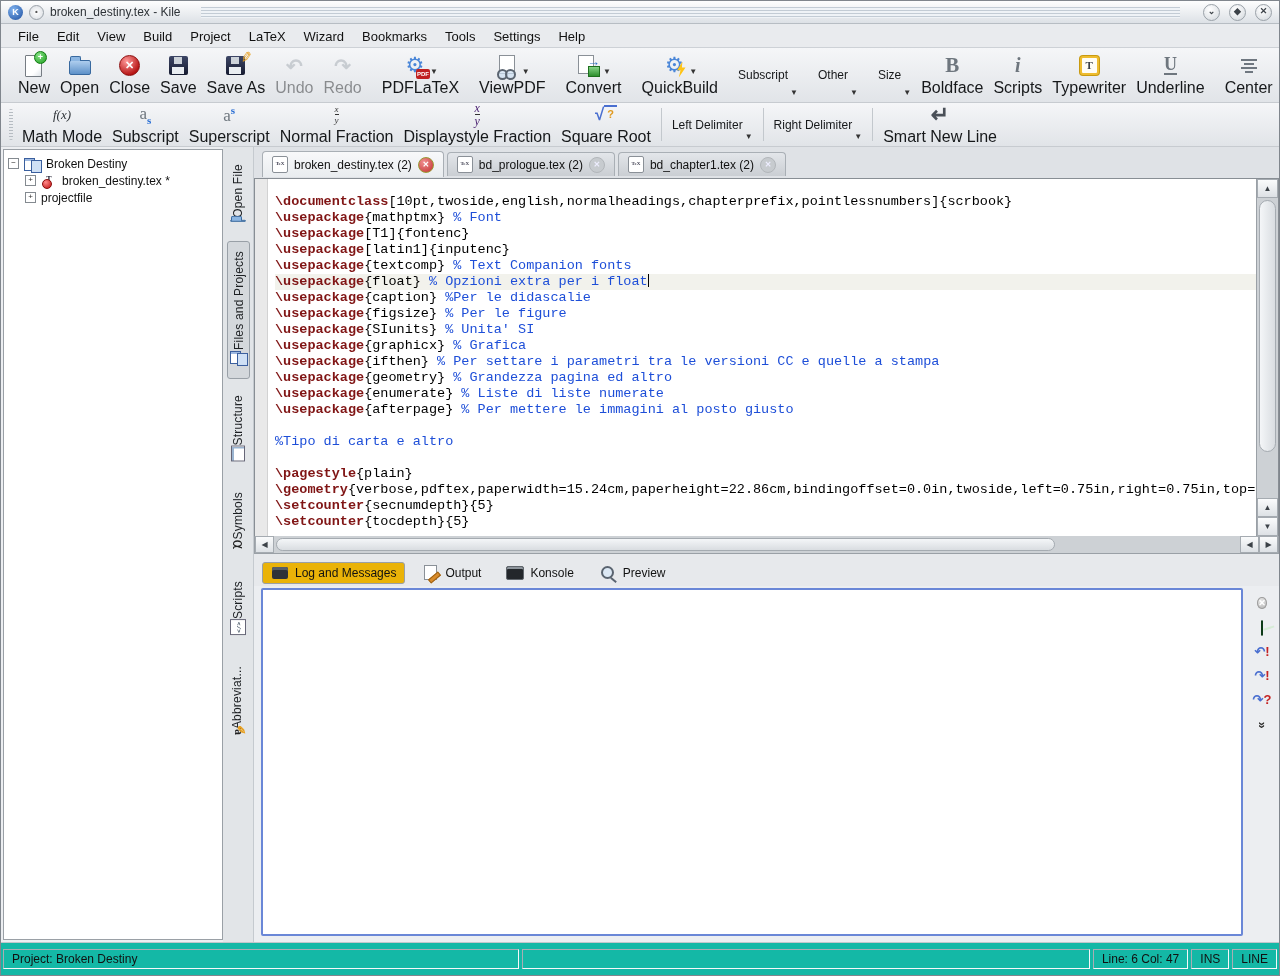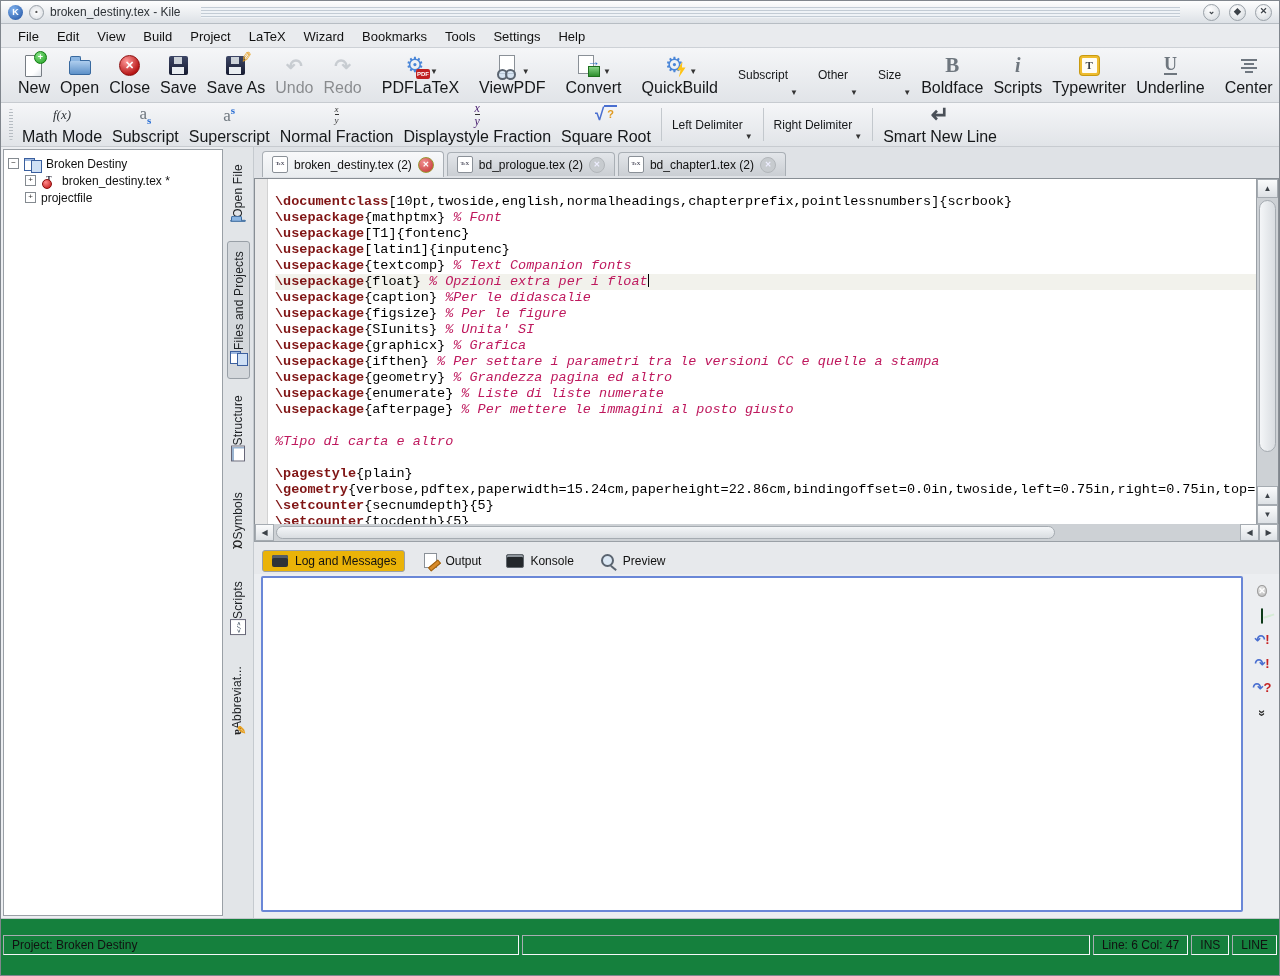--- a/index.html
+++ b/index.html
@@ -109,21 +109,21 @@
   .closec.red{background:radial-gradient(circle at 35% 30%,#f09090,#c23030);border:1px solid #993}
   .closec.gray{background:#c7cbcf;border:1px solid #b2b6ba;color:#eef}
 
   
   .editorframe{flex:1;display:flex;border:1px solid #888e94;border-bottom:none;background:#fff;min-height:0;overflow:hidden}
   .iconborder{width:12px;background:#e9e9e9;border-right:1px solid #d2d2d2;flex:0 0 auto}
   .code{flex:1;padding:15px 0 0 7px;overflow:hidden;font:13.5px/16px "Liberation Mono",monospace;white-space:pre}
   .line{height:16px;white-space:pre}
   .line.current{background:#f2f2ec}
   .cmd{color:#801515;font-weight:bold}
-  .cmt{color:#be185d;font-style:italic}
+  .cmt{color:#1d4ed8;}
   .txt{color:#000}
   .caret{display:inline-block;width:1px;height:13px;background:#000;vertical-align:-2px}
 
   
   .vscroll{width:21px;flex:0 0 auto;background:#cdd1d5;border-left:1px solid #9aa0a6;display:flex;flex-direction:column}
   .sbtn{height:17px;background:linear-gradient(#fafbfc,#dde1e5);border:1px solid #a5abb1;display:flex;align-items:center;justify-content:center;font-size:8px;color:#3c4248;flex:0 0 auto}
   .vthumb{height:250px;margin:2px;background:linear-gradient(90deg,#f4f6f8,#d9dde1);border:1px solid #a5abb1;border-radius:9px;flex:0 0 auto}
   .vtrack{flex:1}
   .hscroll{height:17px;flex:0 0 auto;background:#cdd1d5;border:1px solid #9aa0a6;border-top:none;display:flex;align-items:stretch}
   .hthumb{width:76%;margin:2px;background:linear-gradient(#f4f6f8,#d9dde1);border:1px solid #a5abb1;border-radius:8px}
@@ -148,21 +148,21 @@
   .logbox{flex:1;background:#fff;border:2px solid #6a87d7;border-radius:2px;margin:2px 2px 6px 7px}
   .logicons{width:34px;flex:0 0 auto;display:flex;flex-direction:column;align-items:center;gap:10px;padding-top:9px}
   .lstop{width:16px;height:16px;border-radius:50%;background:radial-gradient(circle at 38% 30%,#e9e9e9,#b5b5b5);border:1px solid #9e9e9e;color:#fff;font:bold 9px/15px "Liberation Sans",sans-serif;text-align:center}
   .lchart{width:16px;height:14px;background:linear-gradient(#2c7a3f,#11481f);border:1px solid #0d3a18;border-radius:2px;position:relative}
   .lchart::after{content:"";position:absolute;left:2px;top:6px;width:11px;height:4px;border-top:2px solid #d6ecd6;transform:rotate(-18deg)}
   .lerr{font-size:13px;color:#4a6fd0;font-weight:bold;line-height:14px;white-space:nowrap}
   .lerr b{color:#c42222;font-size:13px}
   .lchev{transform:rotate(90deg);display:inline-block;color:#333;font-weight:bold;font-size:12px;letter-spacing:-2px;line-height:10px}
 
   
-  .statusbar{height:24px;display:flex;gap:3px;background:#15803d;border-top:1px solid #c2c6cb;padding:16px 2px;flex:0 0 auto}
+  .statusbar{height:24px;display:flex;align-items:center;gap:3px;background:#14b8a6;border-top:1px solid #c2c6cb;padding:4px 2px;flex:0 0 auto}
   .scell{border:1px solid;border-color:#a8adb3 #f5f7f9 #f5f7f9 #a8adb3;height:18px;display:flex;align-items:center;padding:0 8px;font-size:12px;white-space:nowrap}
   .scell.project{width:498px}
   .sspacer{flex:1;border:1px solid;border-color:#a8adb3 #f5f7f9 #f5f7f9 #a8adb3;height:18px}
 </style>
 </head>
 <body>
 
 <div class="window">
 
   <div class="titlebar">

